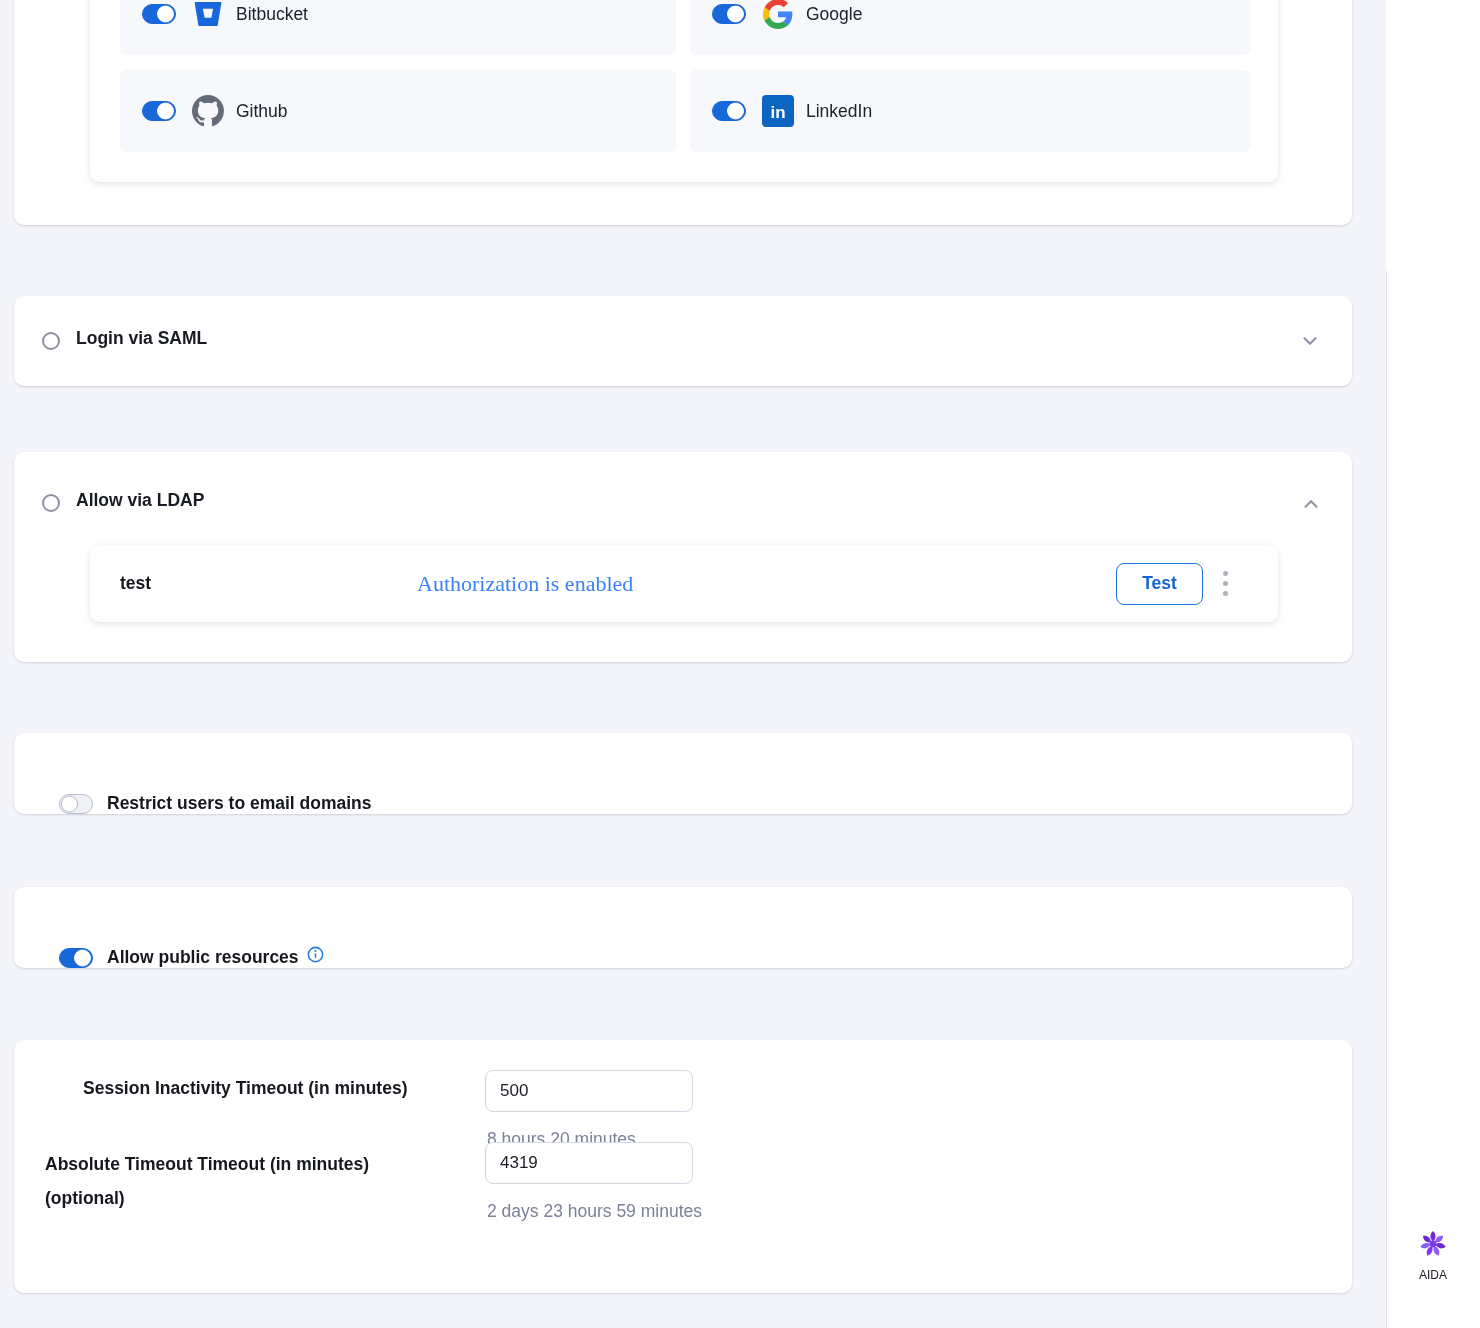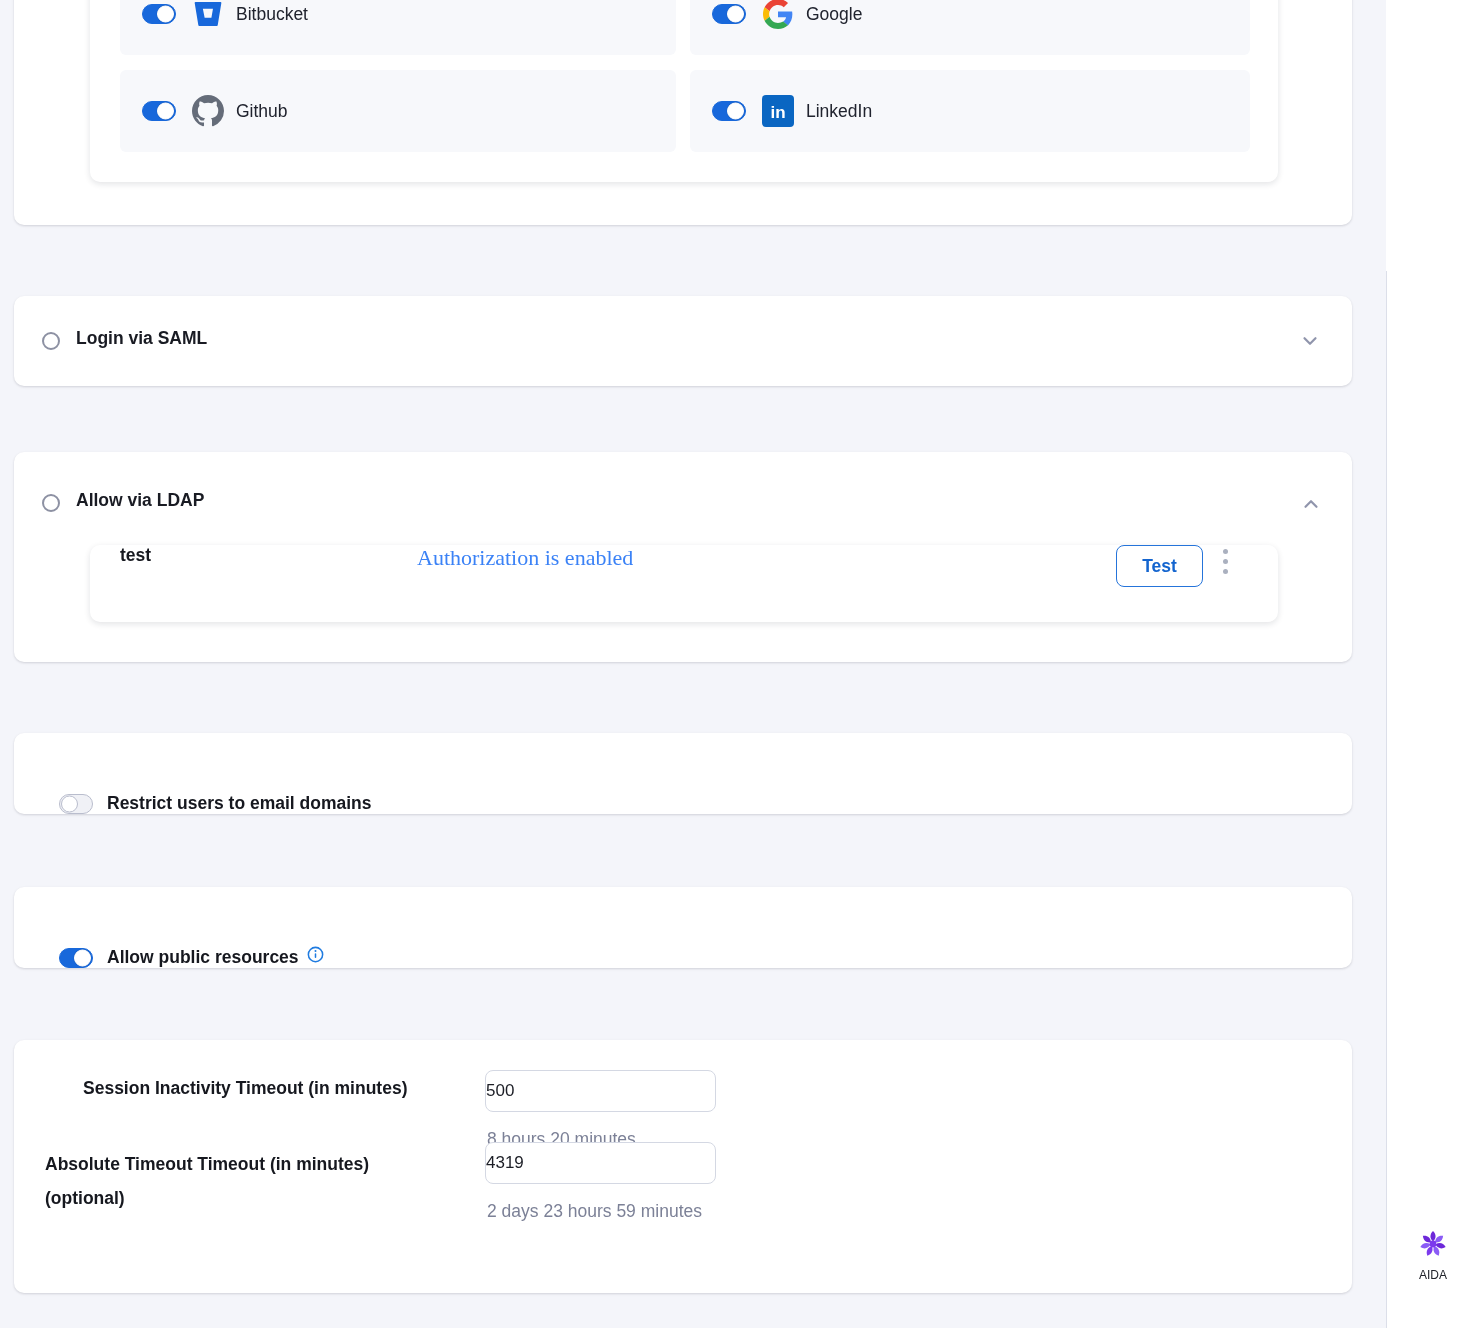--- a/index.html
+++ b/index.html
@@ -49,42 +49,42 @@
   .toggle.on::after { left:auto; right:1px; border-color:#fff; box-shadow:0 0 1px rgba(0,0,0,.25); }
   
   .radio {
     width:18px; height:18px; border:2px solid #8d91a3; border-radius:50%;
     background:#fff; position:absolute; cursor:pointer;
   }
   .section-title { position:absolute; font-size:17.5px; font-weight:700; color:#191b23; }
   .chevron { position:absolute; width:22px; height:22px; cursor:pointer; }
   
   .ldap-row {
-    display:flex; 
+    display:flex; align-items:center;
     padding-left:30px; padding-right:46px;
   }
   .ldap-name { width:297px; font-size:17.5px; font-weight:700; color:#16181f; }
   .ldap-status { flex:1; font-size:22px; color:#3b82f6;font-family:Liberation Serif, serif; }
   .btn-outline {
     height:42px; background:#fff; border:1.5px solid #2574da; border-radius:8px;
     color:#1465cf; font-weight:700; font-size:17.5px; font-family:"Liberation Sans",sans-serif;
     cursor:pointer;
   }
   .kebab { margin-left:16px; display:flex; flex-direction:column; gap:5px; cursor:pointer; padding:4px; }
   .kebab .dot { width:5px; height:5px; border-radius:50%; background:#aab0bf; }
   
   .toggle-card-content { display:flex; align-items:flex-end; height:100%; padding-left:45px; }
   .toggle-card-content .t-label { font-size:17.5px; font-weight:700; margin-left:14px; color:#16181f; }
   .info-ic { width:17px; height:17px; margin-left:8px; transform:translateY(-5px); cursor:pointer; }
   
   .field-label { position:absolute; font-size:17.5px; font-weight:700; color:#16181f; line-height:34px; }
   .text-input {
-    position:absolute; width:231px; height:42px;
+    position:absolute; width:208px; height:42px;
     border:1px solid #d4d8e3; border-radius:8px; background:#fff;
-    font-size:17px; color:#1c1e26; 
+    font-size:17px; color:#1c1e26; padding-left:14px;
     font-family:"Liberation Sans",sans-serif; outline:none;
   }
   .helper { position:absolute; font-size:17.5px; color:#7c8197; }
   
   .right-panel { position:absolute; left:1386px; top:0; width:94px; height:1328px; background:#fff; }
   .right-divider { position:absolute; left:1386px; top:271px; width:1px; height:1057px; background:#dcdfe9; }
   .brand { position:absolute; left:1386px; top:1228px; width:94px; text-align:center; }
   .brand .b-label { font-size:12px; color:#20222a; margin-top:4px; }
 </style>
 </head>

